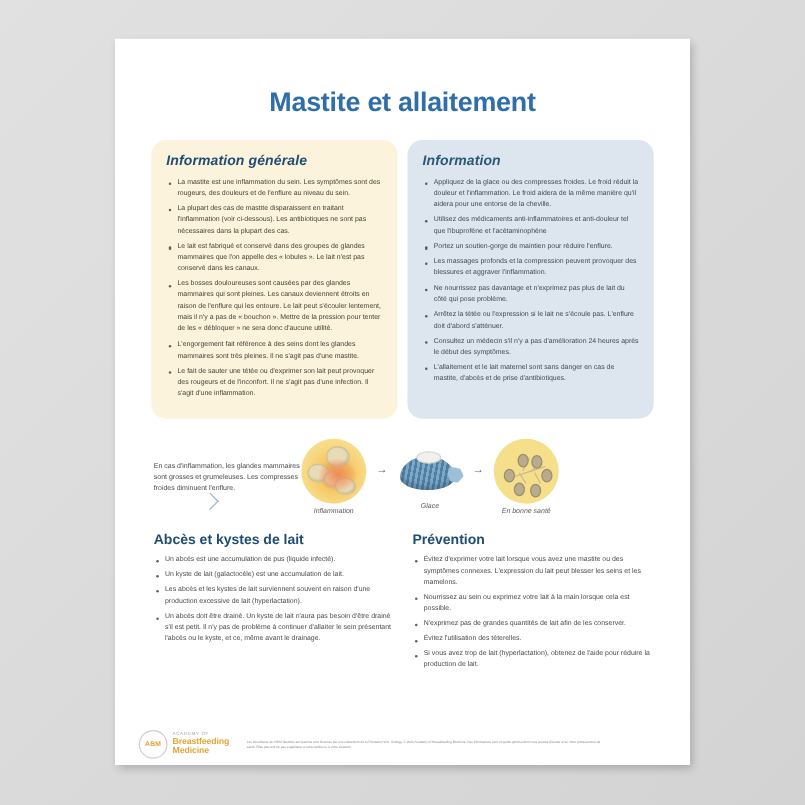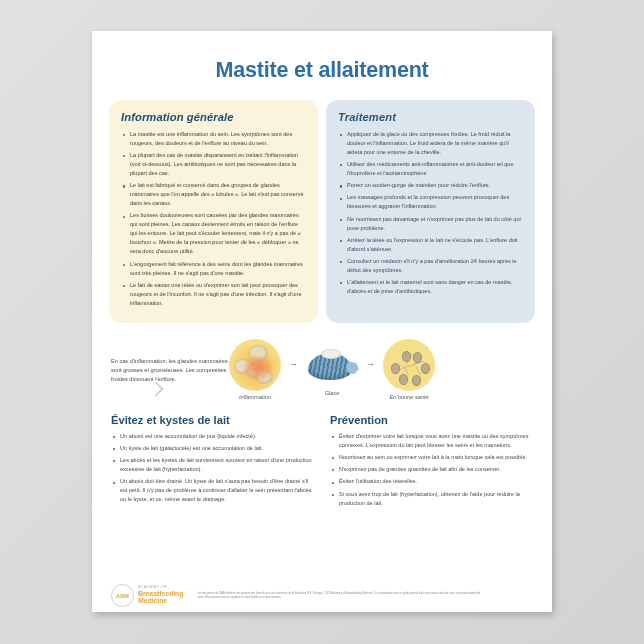--- a/index.html
+++ b/index.html
@@ -15,21 +15,21 @@
   }
   .poster{
     position:absolute;
     left:92px;top:31px;width:460px;height:581px;
     background:#ffffff;
     box-shadow:2px 3px 7px rgba(0,0,0,0.22);
     overflow:hidden;
   }
   .sheet{
     position:absolute;inset:0;
-    padding:0;
+    padding:12px;
   }
   
   .title{
     text-align:center;
     color:#2f6ea8;
     font-size:21.5px;
     font-weight:bold;
     letter-spacing:-0.2px;
     margin:27px 0 0 0;
     font-family:"Liberation Sans", sans-serif;
@@ -220,21 +220,21 @@
             <li>La mastite est une inflammation du sein. Les symptômes sont des rougeurs, des douleurs et de l'enflure au niveau du sein.</li>
             <li>La plupart des cas de mastite disparaissent en traitant l'inflammation (voir ci-dessous). Les antibiotiques ne sont pas nécessaires dans la plupart des cas.</li>
             <li>Le lait est fabriqué et conservé dans des groupes de glandes mammaires que l'on appelle des « lobules ». Le lait n'est pas conservé dans les canaux.</li>
             <li>Les bosses douloureuses sont causées par des glandes mammaires qui sont pleines. Les canaux deviennent étroits en raison de l'enflure qui les entoure. Le lait peut s'écouler lentement, mais il n'y a pas de « bouchon ». Mettre de la pression pour tenter de les « débloquer » ne sera donc d'aucune utilité.</li>
             <li>L'engorgement fait référence à des seins dont les glandes mammaires sont très pleines. Il ne s'agit pas d'une mastite.</li>
             <li>Le fait de sauter une tétée ou d'exprimer son lait peut provoquer des rougeurs et de l'inconfort. Il ne s'agit pas d'une infection. Il s'agit d'une inflammation.</li>
           </ul>
         </div>
 
         <div class="card blue">
-          <h2>Traitement</h2>
+          <h2>Information</h2>
           <ul class="bul">
             <li>Appliquez de la glace ou des compresses froides. Le froid réduit la douleur et l'inflammation. Le froid aidera de la même manière qu'il aidera pour une entorse de la cheville.</li>
             <li>Utilisez des médicaments anti-inflammatoires et anti-douleur tel que l'ibuprofène et l'acétaminophène</li>
             <li>Portez un soutien-gorge de maintien pour réduire l'enflure.</li>
             <li>Les massages profonds et la compression peuvent provoquer des blessures et aggraver l'inflammation.</li>
             <li>Ne nourrissez pas davantage et n'exprimez pas plus de lait du côté qui pose problème.</li>
             <li>Arrêtez la tétée ou l'expression si le lait ne s'écoule pas. L'enflure doit d'abord s'atténuer.</li>
             <li>Consultez un médecin s'il n'y a pas d'amélioration 24 heures après le début des symptômes.</li>
             <li>L'allaitement et le lait maternel sont sans danger en cas de mastite, d'abcès et de prise d'antibiotiques.</li>
           </ul>
@@ -287,21 +287,21 @@
             <span class="alv" style="left:38px;top:24px;"></span>
           </div>
           <div class="fig-caption">En bonne santé</div>
         </div>
 
       </div>
 
       <div class="bottom">
 
         <div class="bcol">
-          <h2>Évitez et kystes de lait</h2>
+          <h2>Abcès et kystes de lait</h2>
           <ul class="bul">
             <li>Un abcès est une accumulation de pus (liquide infecté).</li>
             <li>Un kyste de lait (galactocèle) est une accumulation de lait.</li>
             <li>Les abcès et les kystes de lait surviennent souvent en raison d'une production excessive de lait (hyperlactation).</li>
             <li>Un abcès doit être drainé. Un kyste de lait n'aura pas besoin d'être drainé s'il est petit. Il n'y pas de problème à continuer d'allaiter le sein présentant l'abcès ou le kyste, et ce, même avant le drainage.</li>
           </ul>
         </div>
 
         <div class="bcol">
           <h2>Prévention</h2>

